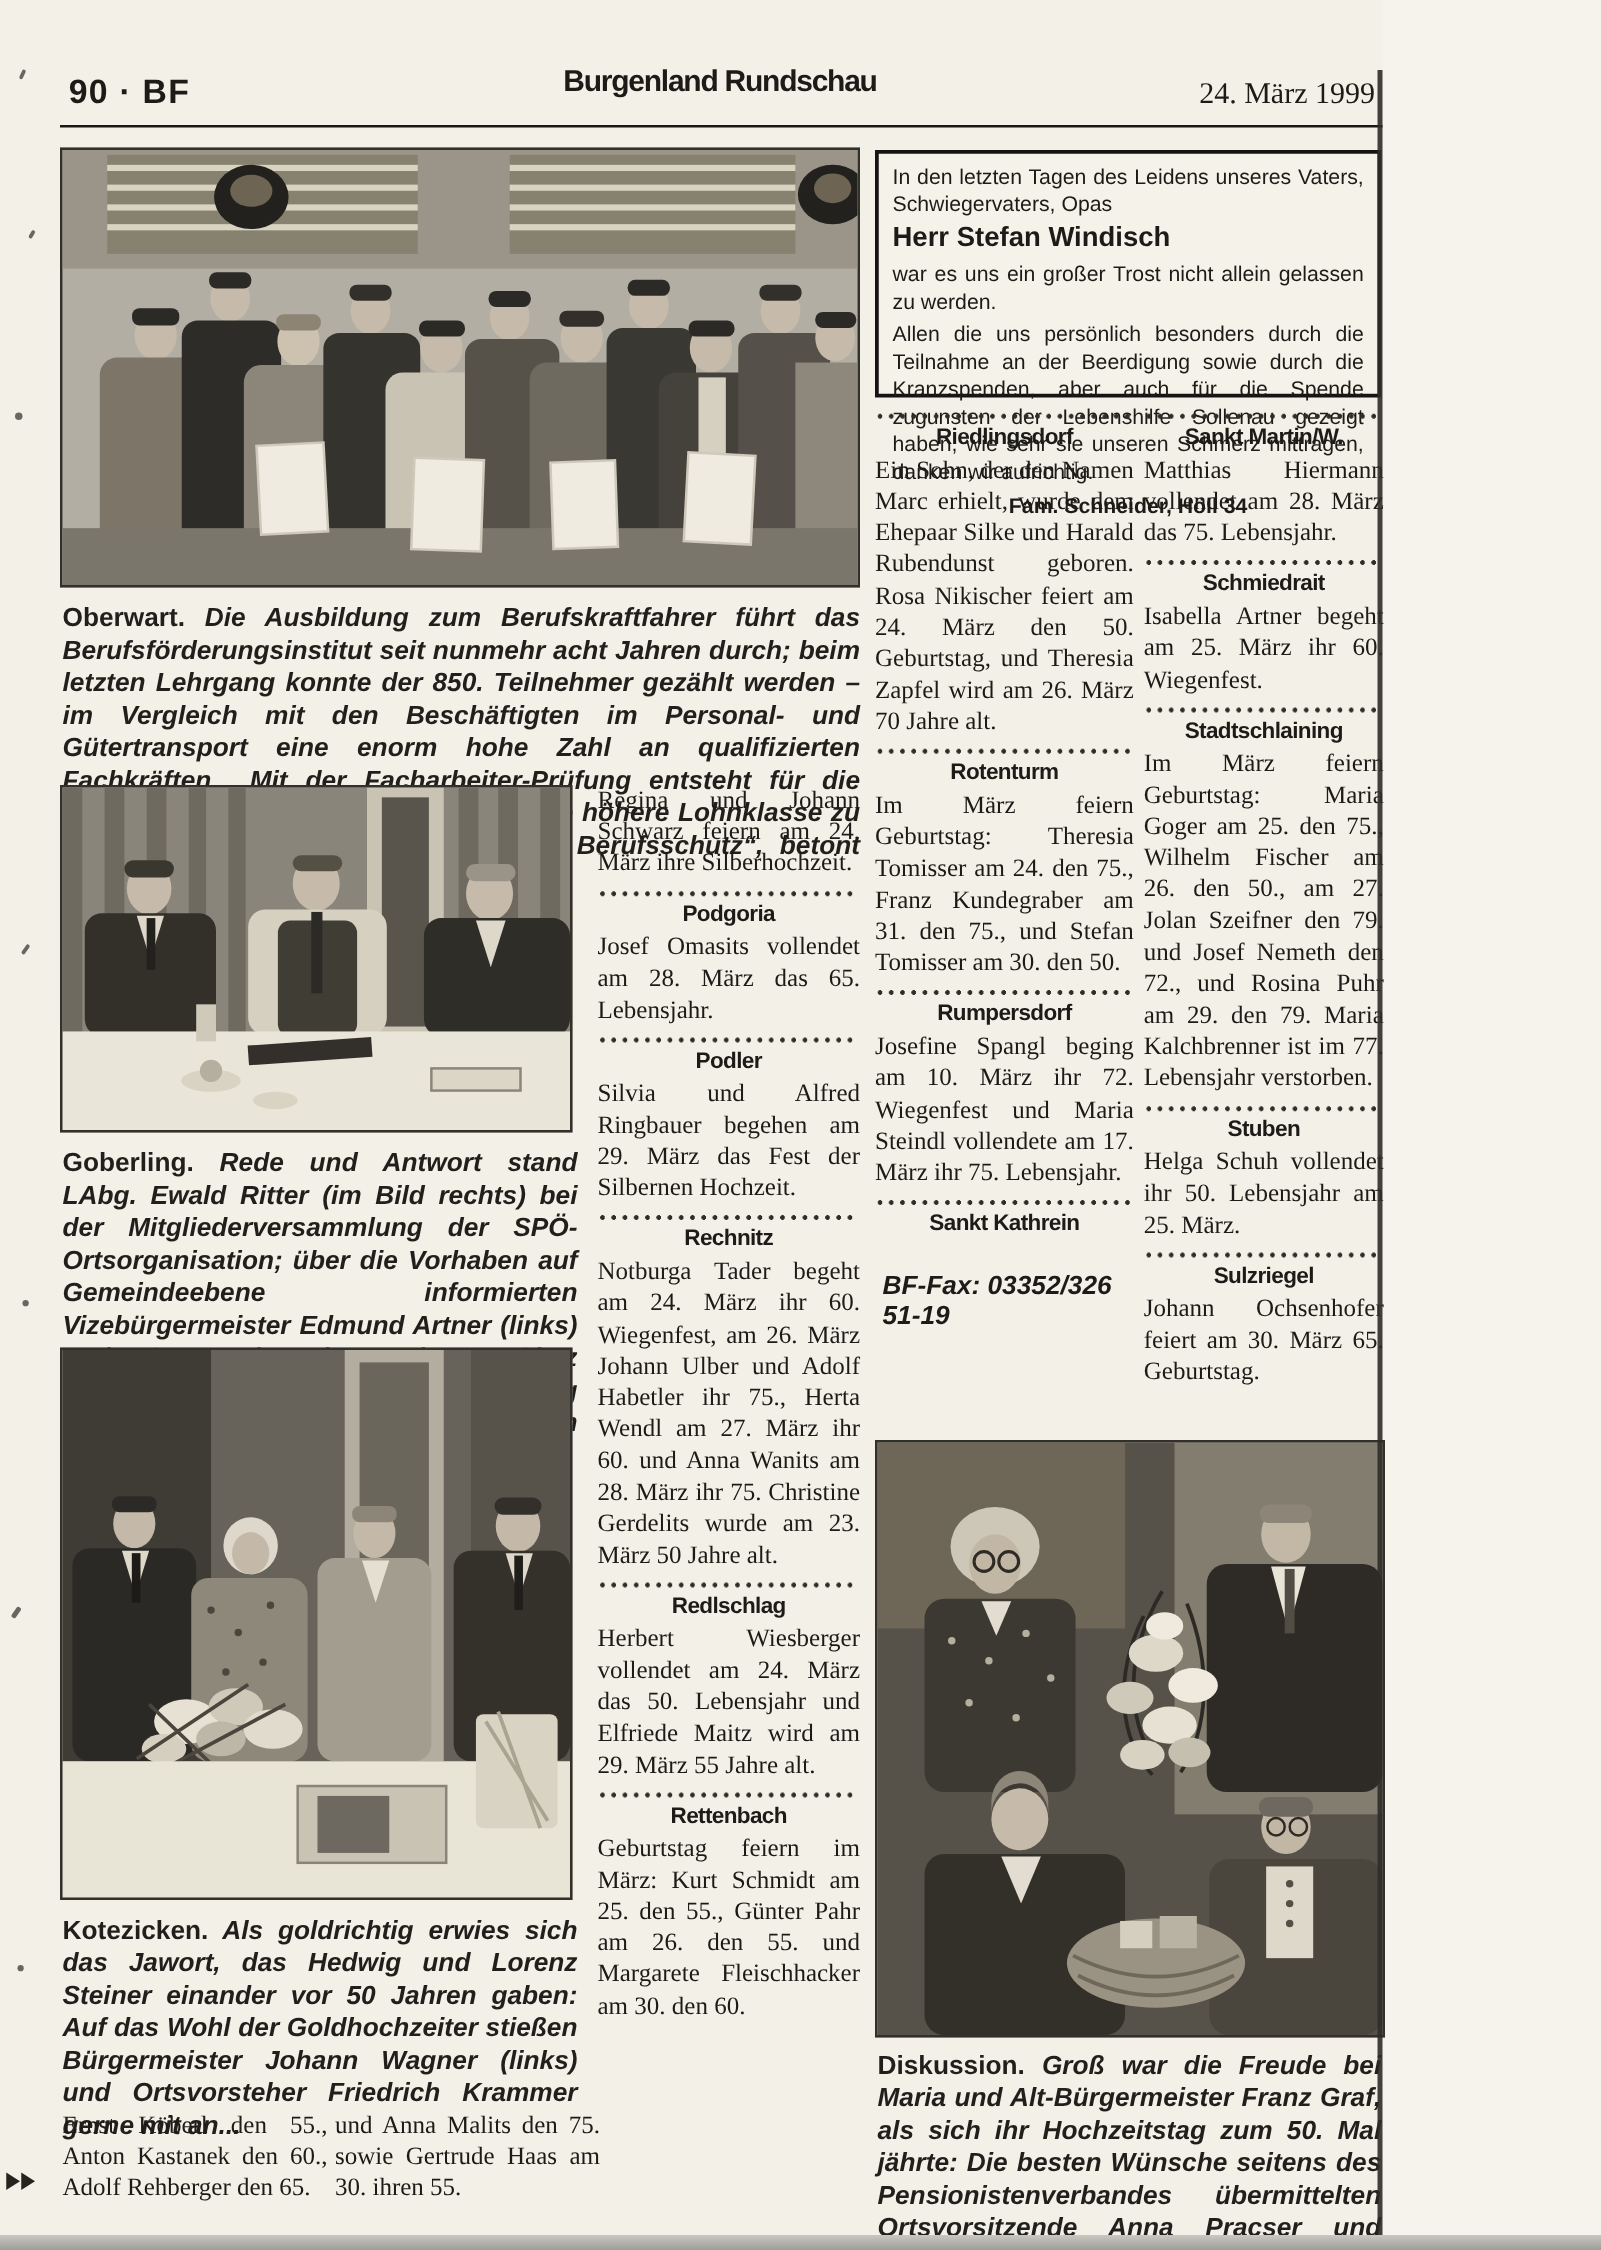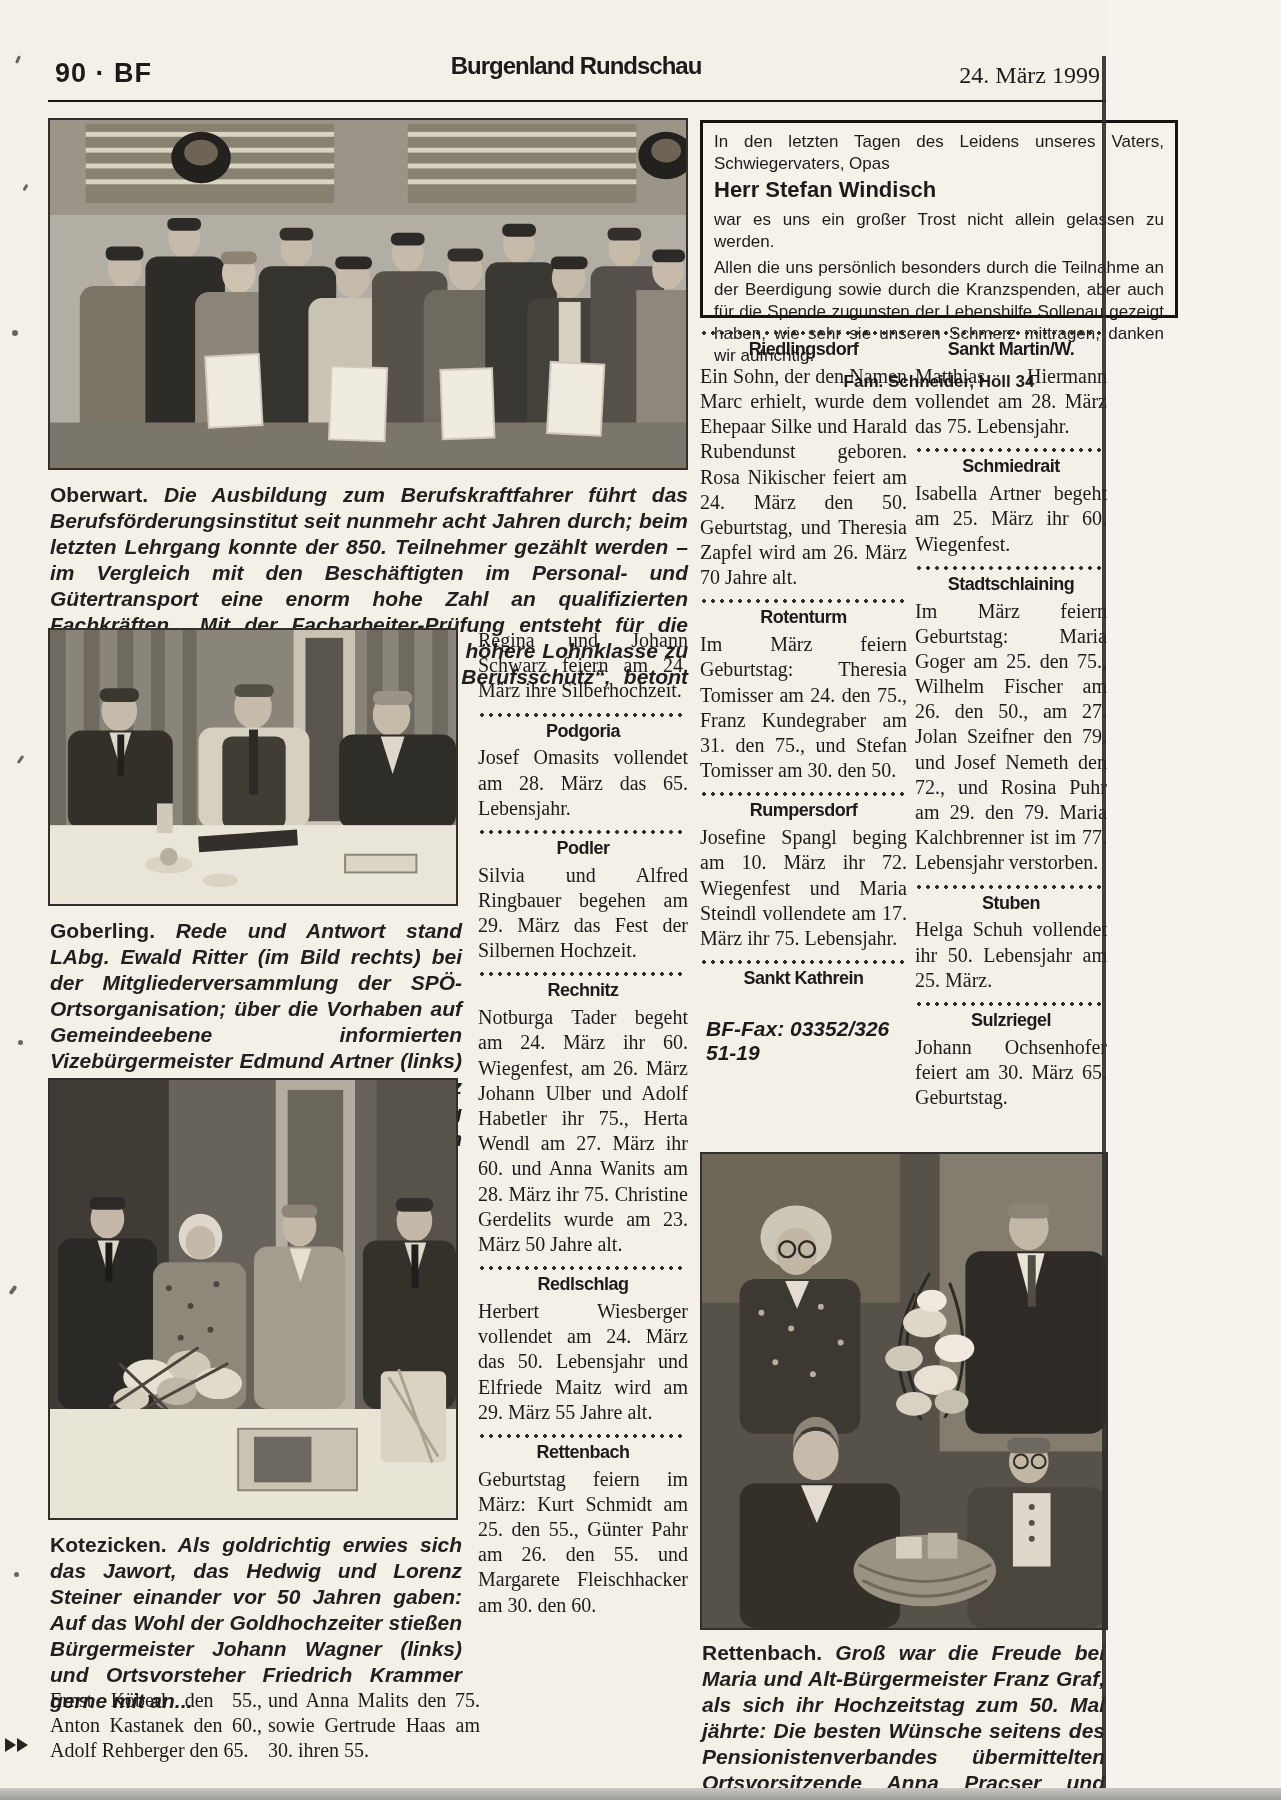--- a/index.html
+++ b/index.html
@@ -28,21 +28,21 @@
   .dotted{height:4px;margin:9px 2px 5px 2px;
           background-image:radial-gradient(circle at 2px 2px,#2f2d28 1.7px,transparent 2px);
           background-size:9px 4px;background-repeat:repeat-x;}
   .news-h{font-family:"Liberation Sans",sans-serif;font-weight:bold;font-size:18px;letter-spacing:-0.5px;
           text-align:center;line-height:1.1;margin:2px 0 4px 0;white-space:nowrap;}
   .news-t{font-size:20px;line-height:1.26;text-align:justify;}
   .news-t + .news-t{margin-top:2px;}
   .fax{font-family:"Liberation Sans",sans-serif;font-style:italic;font-weight:bold;font-size:21px;
        margin-top:28px;padding-left:6px;}
   
-  .obit{position:absolute;left:700px;top:120px;width:478px;height:198px;box-sizing:border-box;
+  .obit{position:absolute;left:700px;top:120px;width:405px;height:198px;box-sizing:border-box;
         border:3px solid #141412;background:#f5f2ea;padding:8px 11px;
         font-family:"Liberation Sans",sans-serif;font-size:17px;line-height:1.3;text-align:justify;}
   .obit .name{display:block;font-weight:bold;font-size:22px;margin:1px 0 3px 0;}
   .obit p{margin:0 0 4px 0;}
   .obit .sig{text-align:center;font-weight:bold;margin-top:2px;}
   
   .mini{position:absolute;width:212px;font-size:20px;line-height:1.26;text-align:justify;}
   
   .mark{position:absolute;background:#3a3833;opacity:.75;border-radius:2px;}
   .chev{position:absolute;width:0;height:0;border-top:7px solid transparent;
@@ -396,21 +396,21 @@
       <g>
           <ellipse cx="225" cy="420" rx="72" ry="36" fill="#9a9383"></ellipse>
           <path d="M158 414 Q225 448 292 414 M162 430 Q225 462 288 430" stroke="#6e6859" stroke-width="3" fill="none"></path>
           <rect x="196" y="386" width="26" height="22" fill="#d5cfc0"></rect>
           <rect x="228" y="382" width="30" height="26" fill="#b9b3a4"></rect>
         </g>
     </svg>
   </div>
 
   <div class="caption" style="left:702px;top:1640px;width:403px;">
-    <span class="lead">Rettenbach.</span>
+    <span class="lead">Diskussion.</span>
     <span>Groß war die Freude bei Maria und Alt-Bürgermeister Franz Graf, als sich ihr Hochzeitstag zum 50. Mal jährte: Die besten Wünsche seitens des Pensionistenverbandes übermittelten Ortsvorsitzende Anna Pracser und Stellvertreter Franz Tercsak.</span>
   </div>
 
   <div class="crease"></div>
   <div class="bottom-band"></div>
   <div class="mark" style="left:14px;top:58px;width:8px;height:3px;transform:rotate(-65deg);"></div>
   <div class="mark" style="left:22px;top:186px;width:7px;height:3px;transform:rotate(-60deg);"></div>
   <div class="mark" style="left:12px;top:330px;width:6px;height:6px;border-radius:50%;"></div>
   <div class="mark" style="left:16px;top:758px;width:9px;height:3px;transform:rotate(-55deg);"></div>
   <div class="mark" style="left:18px;top:1040px;width:5px;height:5px;border-radius:50%;"></div>

